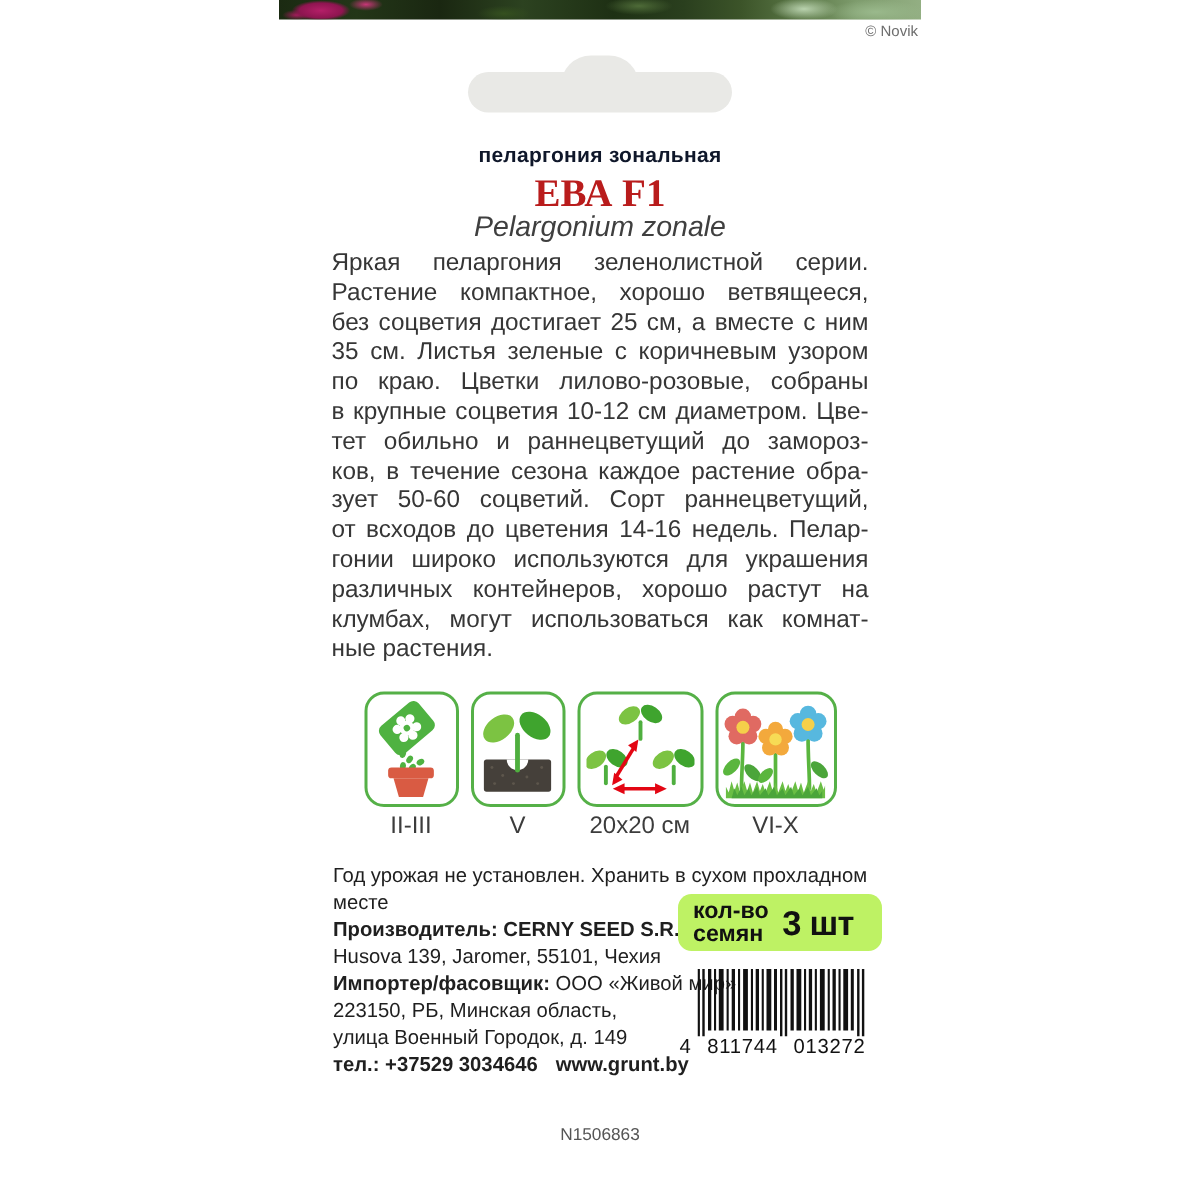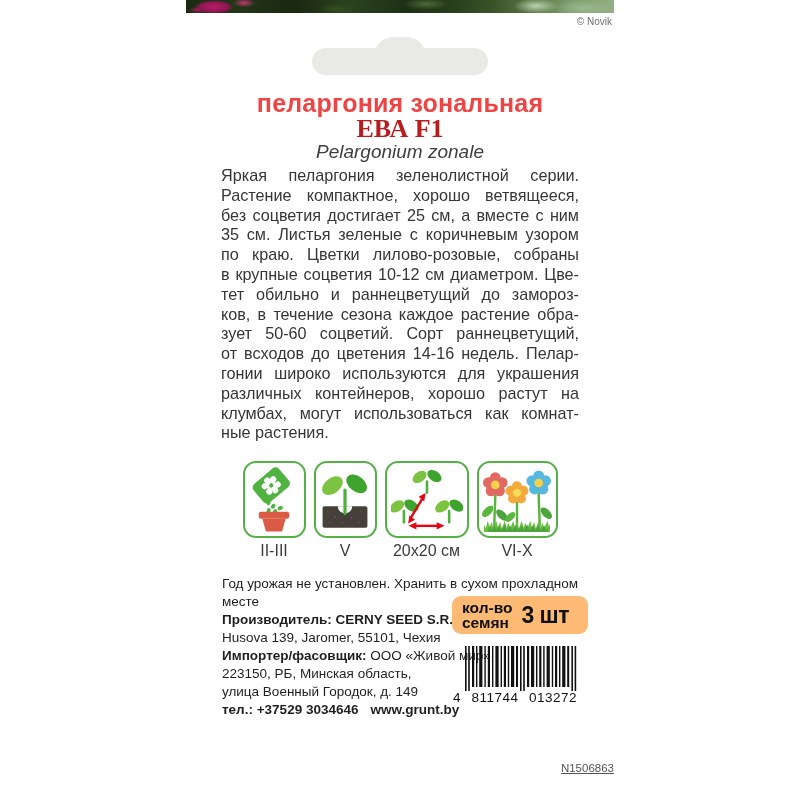--- a/index.html
+++ b/index.html
@@ -21,50 +21,50 @@
       linear-gradient(90deg,#1b2a12 0%,#233618 12%,#1a2711 25%,#2c4220 38%,#1e3014 52%,#2a3f1e 63%,#3c5429 72%,#5d7a49 82%,#7e9c6d 90%,#93af83 100%);
   }
   .credit{ text-align:right; font-size:10px; line-height:12px; color:#6e6e6e; margin-top:3px; padding-right:2px;}
 
   
   .hang-tab{position:relative;width:176px;height:27px;background:#e9e9e6;border-radius:14px;margin:20px auto 0;}
   .hang-tab::before{content:"";position:absolute;left:50%;transform:translateX(-50%);top:-11px;width:52px;height:20px;background:#e9e9e6;border-radius:24px 24px 0 0;}
 
   
   .titles{margin-top:17px;text-align:center;}
-  .title-ru{font-size:25px;line-height:23px;font-weight:bold;color:#ef4444;letter-spacing:.2px;}
+  .title-ru{font-size:14px;line-height:23px;font-weight:bold;color:#0f172a;letter-spacing:.2px;}
   .title-variety{font-size:26px;line-height:27px;font-weight:bold;color:#b91c1c;font-family:Liberation Serif, serif;}
   .title-latin{font-size:19px;line-height:18px;font-style:italic;color:#3f3f3f;margin-top:1px;}
 
   
   .desc{width:358px;margin:5px auto 0;color:#363636;font-size:16.2px;line-height:19.8px;}
   .desc .line{text-align:justify;text-align-last:justify;white-space:nowrap;}
   .desc .line.last{text-align-last:left;}
 
   
   .icons-row{display:flex;justify-content:center;align-items:flex-start;gap:8px;margin-top:18px;text-align:right;}
   .icon-cell{display:flex;flex-direction:column;align-items:center;}
   .icon-box{box-sizing:border-box;height:77px;border:2.5px solid #55b047;border-radius:13px;background:#fff;display:flex;align-items:center;justify-content:center;}
   .w1{width:63px;} .w2{width:63px;} .w3{width:84px;} .w4{width:81px;}
   .icon-label{margin-top:4px;font-size:16px;line-height:18px;color:#3c3c3c;}
 
   
   .info{position:relative;margin:15px 0 0 36px;width:392px;font-size:13.5px;line-height:18px;color:#1f1f1f;}
   .info .b{font-weight:bold;}
   .info .website{margin-left:12px;}
 
-  .badge{position:absolute;top:21px;right:26px;width:136px;height:38px;background:#fdba74;border-radius:9px;display:flex;align-items:center;justify-content:flex-start;padding:0 6px 0 10px;box-sizing:border-box;}
+  .badge{position:absolute;top:21px;right:26px;width:136px;height:38px;background:#bef264;border-radius:9px;display:flex;align-items:center;justify-content:flex-start;padding:0 6px 0 10px;box-sizing:border-box;}
   .badge-label{font-weight:bold;font-size:15.5px;line-height:15px;color:#111;}
   .badge-value{font-weight:bold;font-size:23px;color:#111;margin-left:9px;letter-spacing:-0.5px;white-space:nowrap;}
 
   .barcode-wrap{position:absolute;top:71px;right:37px;width:124px;}
   .barcode-bars{display:block;margin-left:12px;}
   .barcode-digits{display:flex;justify-content:space-between;width:124px;font-size:13.5px;line-height:14px;color:#111;letter-spacing:.5px;margin-top:0;}
 
-  .footer-code{margin-top:43px;text-align:right;font-size:11.5px;color:#555;text-decoration:underline;}
+  .footer-code{margin-top:32px;text-align:center;font-size:11.5px;color:#555;}
 </style>
 </head>
 <body>
 
 <div class="page">
   <div class="card">
 
     <div class="photo-strip"></div>
     <div class="credit">© Novik</div>
 

